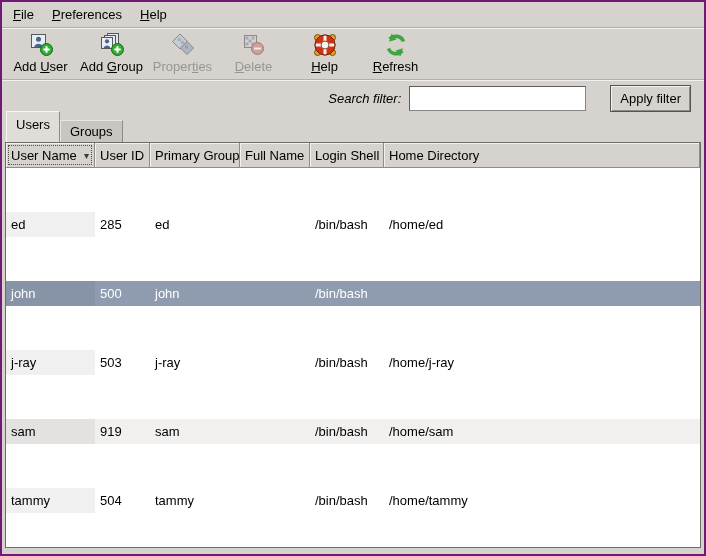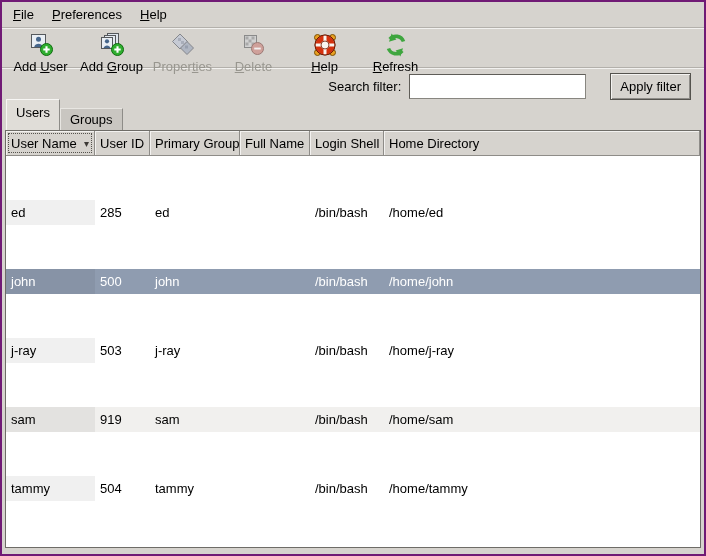--- a/index.html
+++ b/index.html
@@ -21,41 +21,41 @@
     padding-left: 2px;
     border-bottom: 1px solid #b3b0ab;
     box-shadow: 0 1px 0 #f2f1ef;
     font-size: 13px; color:#000;
   }
   .menu-item { padding: 4px 9px; cursor: default; }
   .mn { text-decoration: underline; }
 
   
   .toolbar {
-    height: 40px; display: flex; align-items: flex-start;
+    height: 52px; display: flex; align-items: flex-start;
     padding: 2px 0 0 3px;
     border-bottom: 1px solid #b3b0ab;
     box-shadow: 0 1px 0 #f2f1ef;
   }
   .tool-btn {
     width: 71px; height: 48px;
     display: flex; flex-direction: column; align-items: center; justify-content: flex-start;
     font-size: 13px; color: #000; cursor: default;
     padding-top: 2px;
   }
   .tool-btn .tool-icon { width: 26px; height: 26px; display:block; }
   .tool-btn.disabled { color: #98968f; }
   .tool-label { white-space: nowrap; margin-top: 1px; }
 
   
   .filter-row {
     height: 37px; display: flex; align-items: center; justify-content: flex-end;
     padding-right: 13px; font-size: 13px;
   }
-  .filter-row label { margin-right: 8px; }
+  .filter-row label { margin-right: 8px; font-style: italic; }
   .filter-input {
     width: 177px; height: 25px;
     background: #fff;
     border: 1px solid #888680;
     border-top-color: #5f5d58; border-left-color: #5f5d58;
     font-size: 13px; padding: 0 3px;
     outline: none;
   }
   .apply-btn {
     margin-left: 24px;
@@ -262,21 +262,20 @@
       <div class="td">/bin/bash</div>
       <div class="td">/home/ed</div>
     </div>
 
     <div class="tr grid-cols selected">
       <div class="td">john</div>
       <div class="td">500</div>
       <div class="td">john</div>
       <div class="td"></div>
       <div class="td">/bin/bash</div>
-      <div class="td">/home/john</div>
     </div>
 
     <div class="tr grid-cols">
       <div class="td">j-ray</div>
       <div class="td">503</div>
       <div class="td">j-ray</div>
       <div class="td"></div>
       <div class="td">/bin/bash</div>
       <div class="td">/home/j-ray</div>
     </div>

